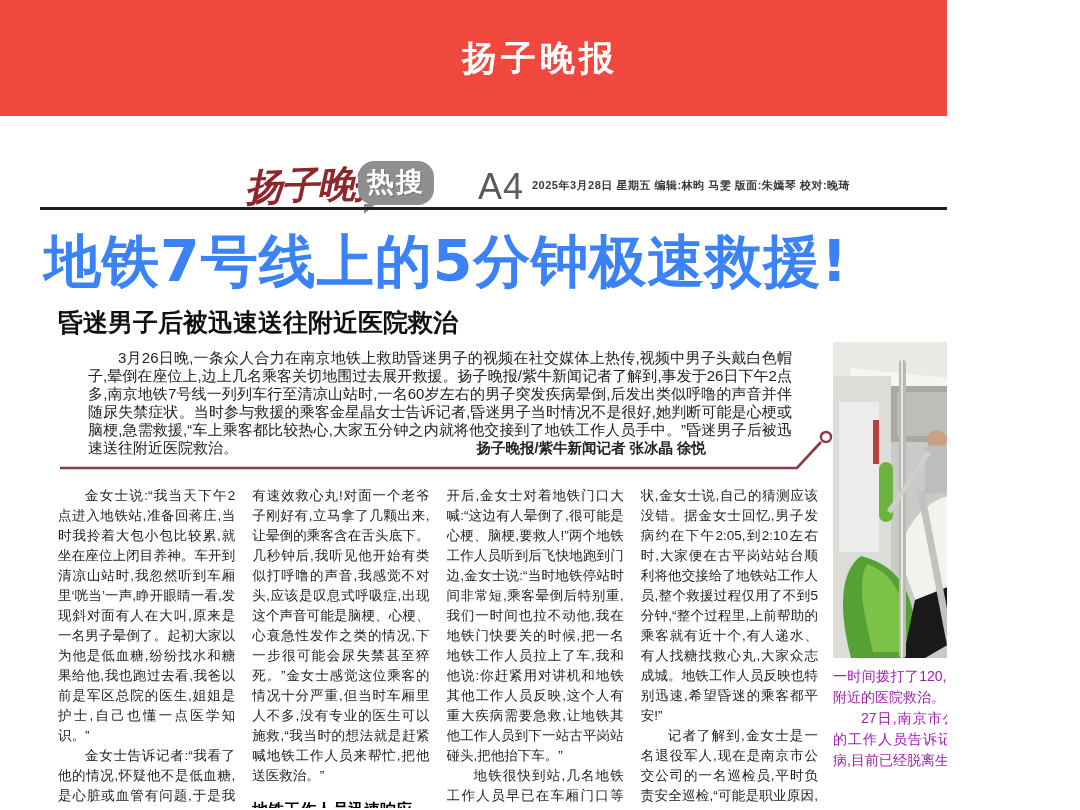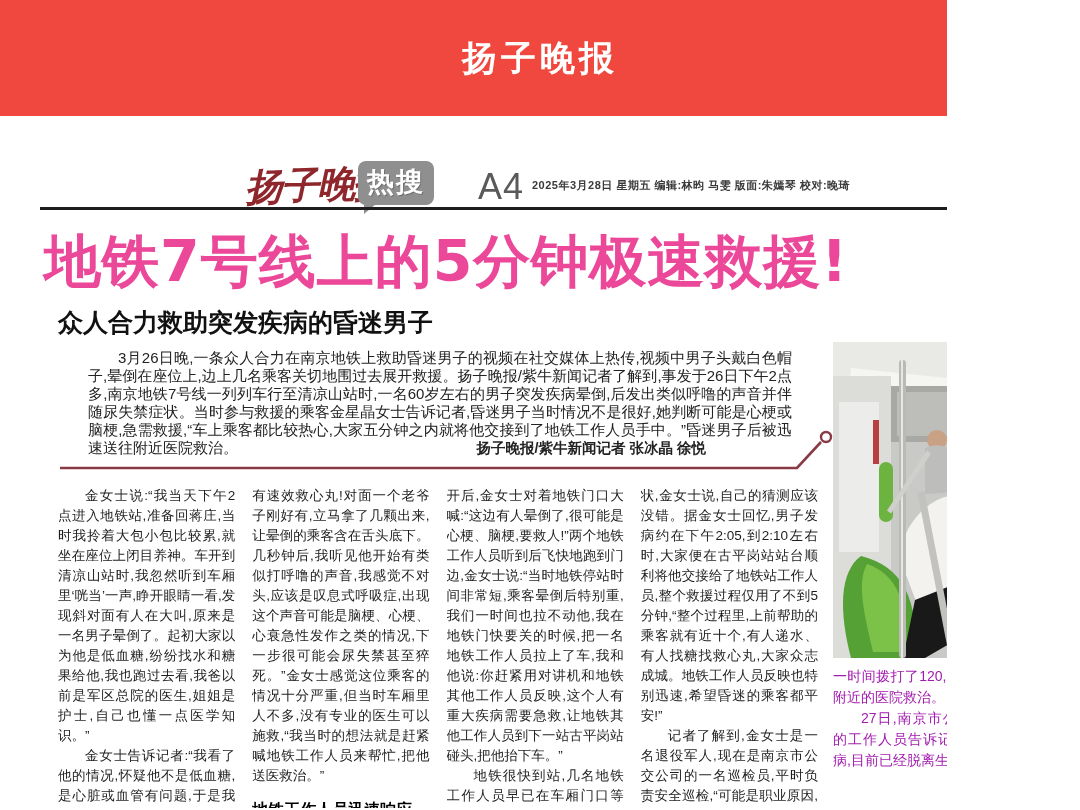--- a/index.html
+++ b/index.html
@@ -10,32 +10,32 @@
   .banner{position:absolute;left:0;top:0;width:1080px;height:116px;background:#f0483f;
           display:flex;align-items:center;justify-content:center;}
   .banner-title{color:#ffffff;font-size:35px;font-weight:600;letter-spacing:4px;}
 
   
   .masthead{position:absolute;left:40px;top:158px;width:1005px;height:50px;}
   .mast-logo{position:absolute;left:205px;top:2px;font-family:"DejaVu Serif","Liberation Serif",serif;
              font-style:italic;font-weight:bold;font-size:38px;color:#8e262c;transform:rotate(-2deg);
              letter-spacing:-2px;}
   .hot-badge{position:absolute;left:318px;top:3px;background:#8f8f8f;color:#fff;font-size:27px;
-             font-weight:bold;padding:3px 9px 5px;border-radius:8px;letter-spacing:2px;
+             font-weight:bold;padding:3px 9px 5px;border-radius:16px;letter-spacing:2px;
              text-shadow:1px 1px 0 #6e6e6e;}
   .hot-badge:after{content:"";position:absolute;left:6px;bottom:-9px;width:0;height:0;
              border-left:12px solid #8f8f8f;border-bottom:10px solid transparent;}
   .page-num{position:absolute;left:438px;top:8px;font-size:36px;color:#5a5a5a;letter-spacing:1px;}
   .date-line{position:absolute;left:492px;top:20px;font-size:11px;color:#3a3a3a;font-weight:bold;
              letter-spacing:.5px;white-space:nowrap;}
   .mast-rule{position:absolute;left:0px;top:49px;width:1005px;height:3px;background:#1d1d1d;}
 
   
   .headline{position:absolute;left:44px;top:224px;width:990px;font-size:57px;line-height:1.3;
-            font-weight:900;color:#ec4899;letter-spacing:1px;white-space:nowrap;
+            font-weight:900;color:#3b82f6;letter-spacing:1px;white-space:nowrap;
             font-family:"DejaVu Sans","Liberation Sans",sans-serif;}
   .subheadline{position:absolute;left:58px;top:306px;font-size:25px;font-weight:700;color:#111;}
 
   
   .lead{position:absolute;left:88px;top:349px;width:704px;font-size:15px;line-height:18px;
         text-align:justify;color:#222;}
   .lead p{margin:0;text-indent:2em;}
   .byline{position:absolute;left:88px;top:439px;width:618px;text-align:right;font-size:14.5px;
           font-weight:bold;color:#222;}
 
@@ -70,21 +70,21 @@
 
   <div class="masthead">
     <div class="mast-logo">扬子晚报</div>
     <div class="hot-badge">热搜</div>
     <div class="page-num">A4</div>
     <div class="date-line">2025年3月28日 星期五  编辑:林昀 马雯  版面:朱嫣琴  校对:晚琦</div>
     <div class="mast-rule"></div>
   </div>
 
   <div class="headline">地铁7号线上的5分钟极速救援!</div>
-  <div class="subheadline">众人合力救助突发疾病的昏迷男子</div>
+  <div class="subheadline">昏迷男子后被迅速送往附近医院救治</div>
 
   <div class="lead">
     <p>3月26日晚,一条众人合力在南京地铁上救助昏迷男子的视频在社交媒体上热传,视频中男子头戴白色帽子,晕倒在座位上,边上几名乘客关切地围过去展开救援。扬子晚报/紫牛新闻记者了解到,事发于26日下午2点多,南京地铁7号线一列列车行至清凉山站时,一名60岁左右的男子突发疾病晕倒,后发出类似呼噜的声音并伴随尿失禁症状。当时参与救援的乘客金星晶女士告诉记者,昏迷男子当时情况不是很好,她判断可能是心梗或脑梗,急需救援,“车上乘客都比较热心,大家五分钟之内就将他交接到了地铁工作人员手中。”昏迷男子后被迅速送往附近医院救治。</p>
   </div>
   <div class="byline">扬子晚报/紫牛新闻记者 张冰晶 徐悦</div>
 
   <svg class="separator" viewBox="0 0 790 52" width="790" height="52">
     <path d="M5 40 L742 40 L766 14" fill="none" stroke="#8a3a45" stroke-width="2.6"></path>
     <circle cx="771" cy="9" r="5" fill="#ffffff" stroke="#8a3a45" stroke-width="2.4"></circle>
   </svg>

